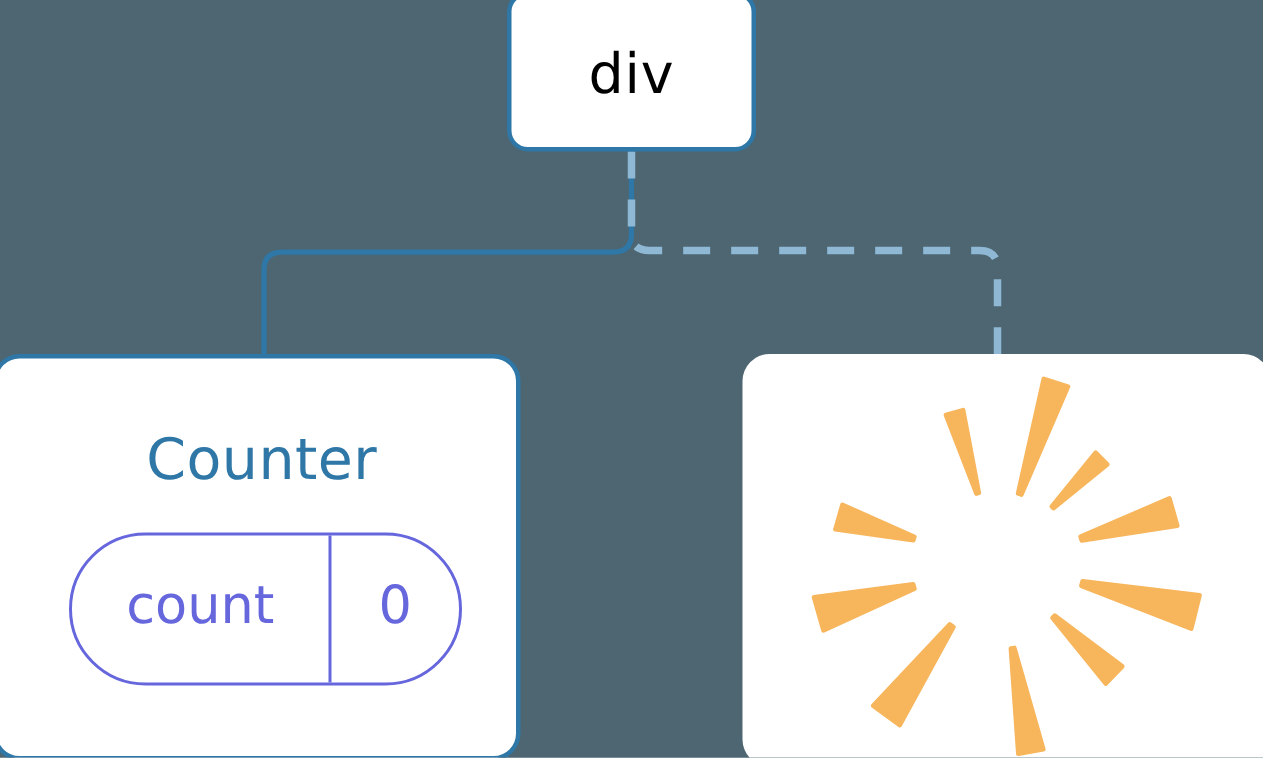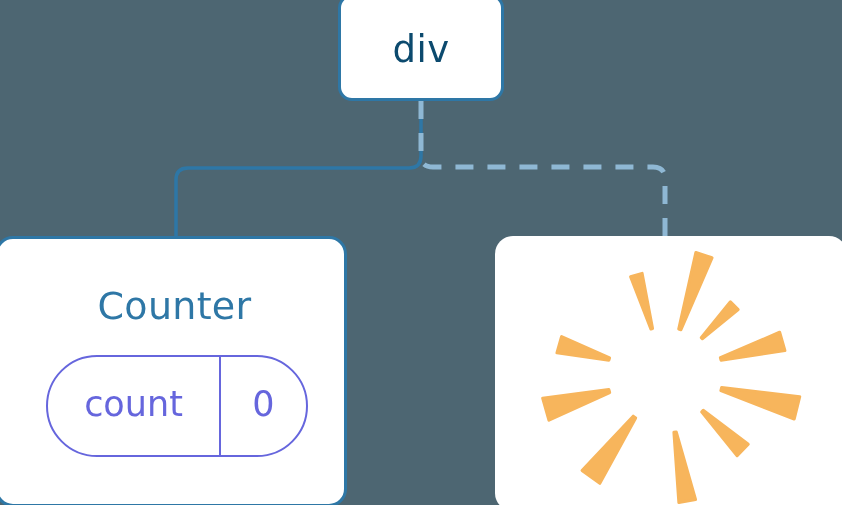--- a/index.html
+++ b/index.html
@@ -40,21 +40,21 @@
     top: -6px;
     width: 166px;
     height: 107px;
     border-radius: 14px;
     display: flex;
     align-items: center;
     justify-content: center;
   }
   #node-div .node-title {
     font-size: 37px;
-    color: #0c4a6e;
+    color: #000000;
     letter-spacing: 0.5px;
     line-height: 1;
     padding-top: 4px;
   }
   #node-counter {
     left: -5px;
     top: 236px;
     width: 352px;
     height: 271px;
     border-radius: 18px;

